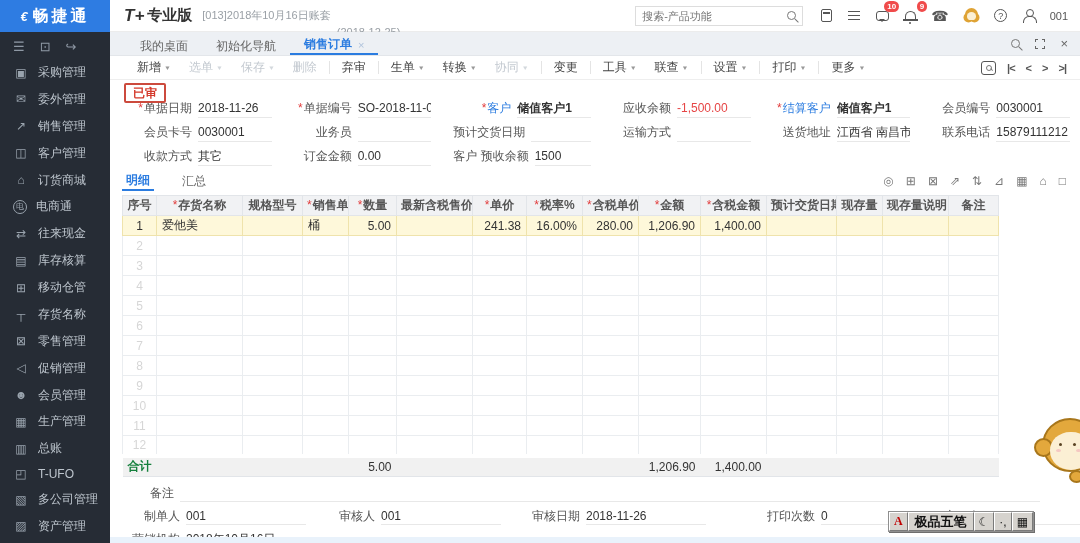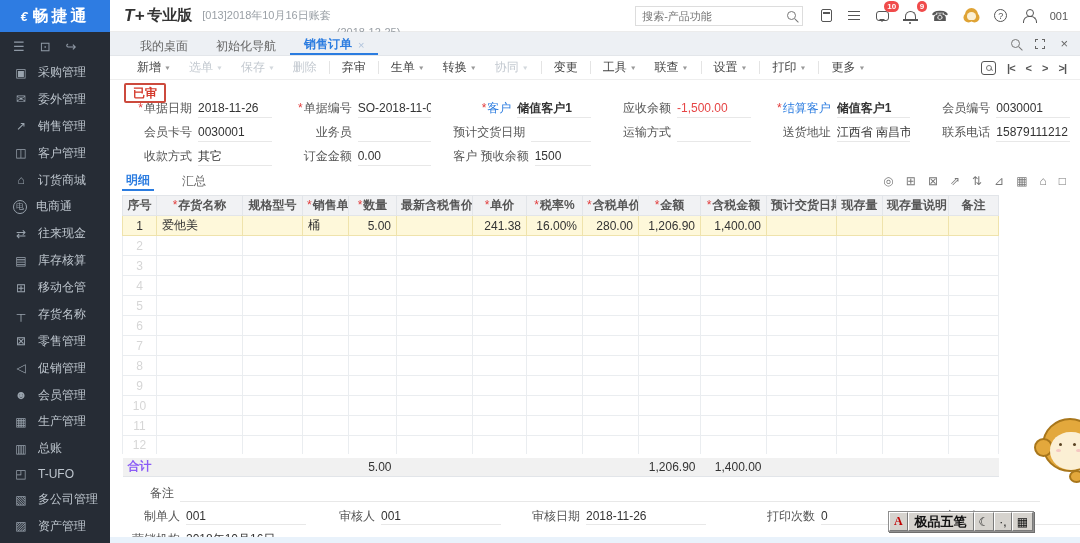--- a/index.html
+++ b/index.html
@@ -95,21 +95,21 @@
   .gico { cursor:pointer; line-height:1; }
 
   table.grid { border-collapse:collapse; table-layout:fixed; width:876px; margin-top:2px; }
   .grid th { background:#F1F2F4; border:1px solid #E2E5E9; height:20px; font-weight:bold; color:#555; font-size:12px; padding:0 4px; white-space:nowrap; overflow:hidden; }
   .grid td { border:1px solid #EAEDF0; height:20px; padding:0 5px; white-space:nowrap; overflow:hidden; font-size:12px; }
   .grid tr.sel td { background:#FEF8DA; border-color:#EFE3AC; }
   .grid tr.empty td { color:#D6D6D6; }
   .grid td.c, .grid th.c { text-align:center; }
   .grid td.r { text-align:right; }
   .grid tr.total td { background:#F1F1F1; border-left:none; border-right:none; border-top:4px solid #fff; border-bottom:1px solid #E2E5E9; height:21px; }
-  .grid tr.total td:first-child { font-weight:bold; color:#8b5cf6; }
+  .grid tr.total td:first-child { font-weight:bold; color:#15803d; }
   .hstar { color:#E23C3C; margin-right:1px; font-weight:normal; }
 
   .remark-row { display:flex; align-items:center; margin-top:7px; padding-left:28px; height:18px; }
   .p-label { color:#555; white-space:nowrap; text-align:right; margin-right:6px; }
   .p-value { border-bottom:1px solid #E8E8E8; height:17px; line-height:17px; color:#333; white-space:nowrap; overflow:hidden; }
   .remark-row .p-value { flex:1; margin-right:40px; }
   .people-row { display:grid; grid-template-columns:195px 205px 235px 165px 160px 1fr; margin-top:4px; padding-left:2px; height:20px; align-items:center; }
   .p-cell { display:flex; align-items:center; min-width:0; }
   .p-cell .p-label { min-width:56px; }
   .p-cell .p-value { flex:1; max-width:120px; }

